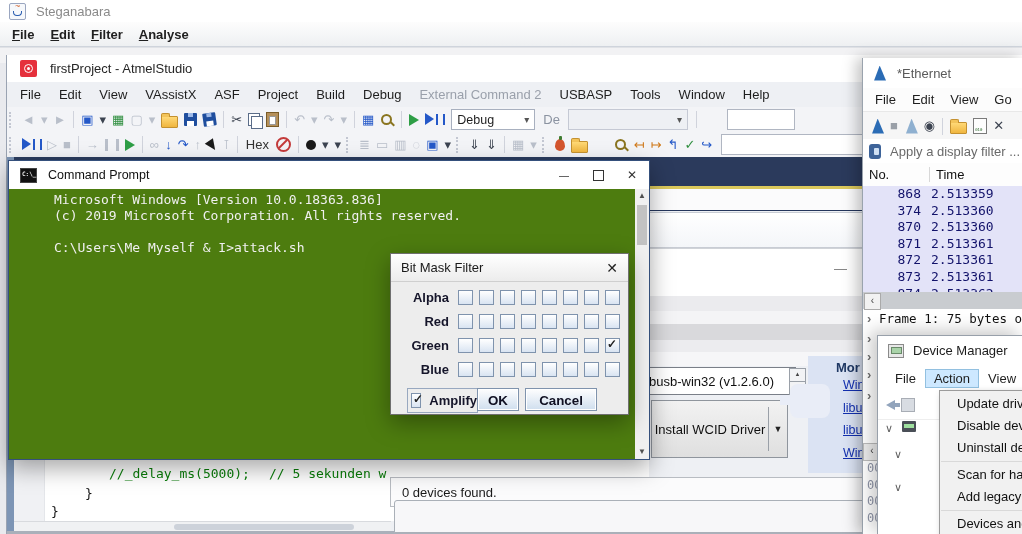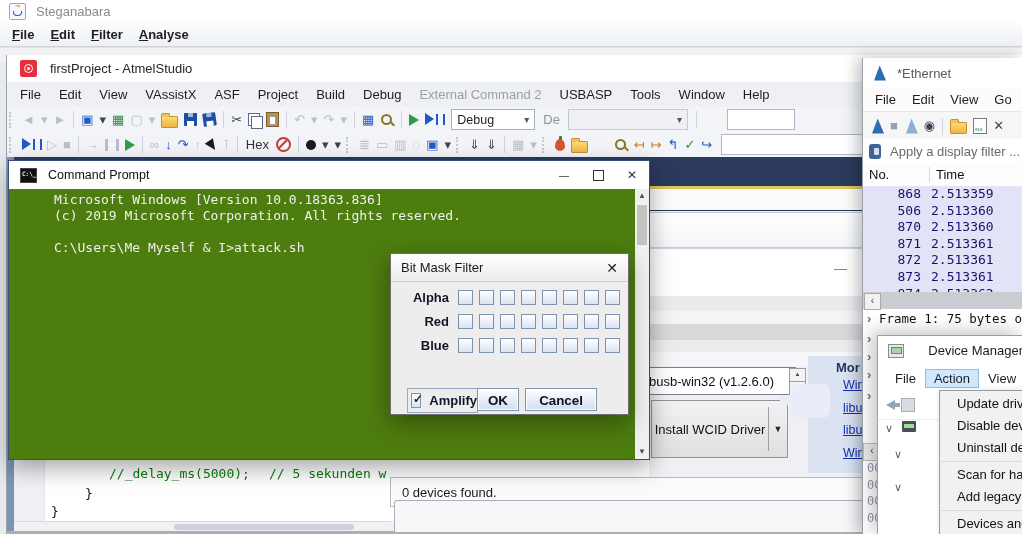--- a/index.html
+++ b/index.html
@@ -196,21 +196,21 @@
   .ws-frame{position:absolute;left:16px;top:253px;font:12.5px/15px "DejaVu Sans Mono",monospace;color:#111;white-space:nowrap;}
   .ws-exp{position:absolute;left:4px;color:#707070;font-size:13px;font-weight:bold;}
   .ws-mini{position:absolute;left:0;top:385px;width:16px;height:16px;background:#ececec;border:1px solid #bbb;
     color:#444;font-size:10px;text-align:center;line-height:14px;}
   #ws-hex{position:absolute;left:4px;top:402px;}
   .ws-hexline{font:12px/16.5px "DejaVu Sans Mono",monospace;color:#8f95a8;}
 
   
   .dm-win{left:877px;top:335px;width:145px;height:199px;background:#fff;border-left:1px solid #98a0aa;border-top:1px solid #98a0aa;
     box-shadow:-6px -4px 16px rgba(0,0,0,.22);}
-  .dm-title{position:absolute;left:0;top:0;right:0;height:29px;display:flex;align-items:center;padding-left:7px;background:#fff;justify-content:space-between;}
+  .dm-title{position:absolute;left:0;top:0;right:0;height:29px;display:flex;align-items:center;padding-left:7px;background:#fff;}
   .dm-title .t{margin-left:6px;color:#1c1c1c;white-space:nowrap;}
   .dm-menu{position:absolute;left:0;top:29px;right:0;height:26px;display:flex;align-items:center;padding-left:8px;background:#fff;}
   .dm-menu .mi{display:inline-block;padding:2px 9px;}
   .dm-menu .mi.hl{background:#cde8ff;border:1px solid #92c0e0;padding:1px 8px;}
   .dm-tb{position:absolute;left:0;top:55px;right:0;height:28px;display:flex;align-items:center;padding-left:5px;background:#fff;border-bottom:1px solid #eee;}
   .dm-chev{position:absolute;color:#606060;font-size:11px;}
   .dm-pop{position:absolute;left:61px;top:54px;width:130px;height:146px;background:#f1f1f1;border:1px solid #9b9b9b;
     box-shadow:3px 3px 7px rgba(0,0,0,.3);padding-top:2px;overflow:hidden;}
   .dm-item{height:22px;line-height:22px;padding-left:17px;font-size:13px;color:#111;white-space:nowrap;}
   .dm-sep{height:1px;background:#d9d9d9;margin:2px 1px;}
@@ -466,21 +466,21 @@
     <div class="ws-header">
       <span class="c1">No.</span>
       <span class="c2">Time</span>
     </div>
     <div id="ws-rows">
         <div class="ws-row">
           <span class="ws-no">868</span>
           <span class="ws-time">2.513359</span>
         </div>
         <div class="ws-row">
-          <span class="ws-no">506</span>
+          <span class="ws-no">374</span>
           <span class="ws-time">2.513360</span>
         </div>
         <div class="ws-row">
           <span class="ws-no">870</span>
           <span class="ws-time">2.513360</span>
         </div>
         <div class="ws-row">
           <span class="ws-no">871</span>
           <span class="ws-time">2.513361</span>
         </div>
@@ -571,20 +571,31 @@
           <span class="cb"></span>
           <span class="cb"></span>
           <span class="cb"></span>
           <span class="cb"></span>
           <span class="cb"></span>
           <span class="cb"></span>
           <span class="cb"></span>
           <span class="cb"></span>
         </div>
         <div class="bm-row">
+          <span class="bm-label">Green</span>
+          <span class="cb"></span>
+          <span class="cb"></span>
+          <span class="cb"></span>
+          <span class="cb"></span>
+          <span class="cb"></span>
+          <span class="cb"></span>
+          <span class="cb"></span>
+          <span class="cb on"></span>
+        </div>
+        <div class="bm-row">
           <span class="bm-label">Blue</span>
           <span class="cb"></span>
           <span class="cb"></span>
           <span class="cb"></span>
           <span class="cb"></span>
           <span class="cb"></span>
           <span class="cb"></span>
           <span class="cb"></span>
           <span class="cb"></span>
         </div>

